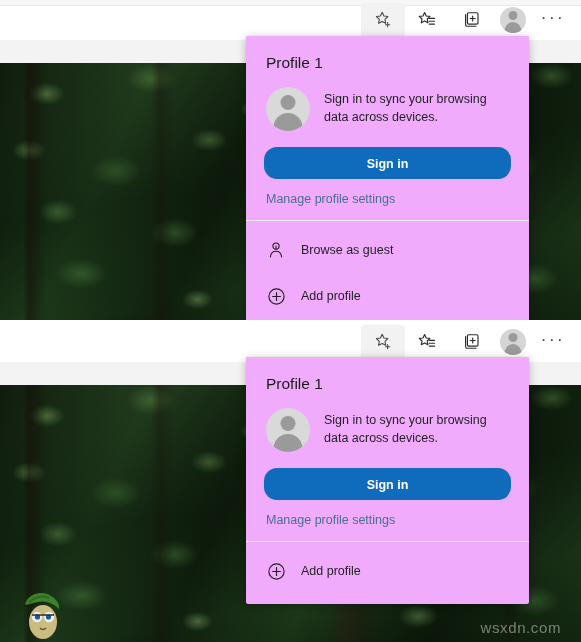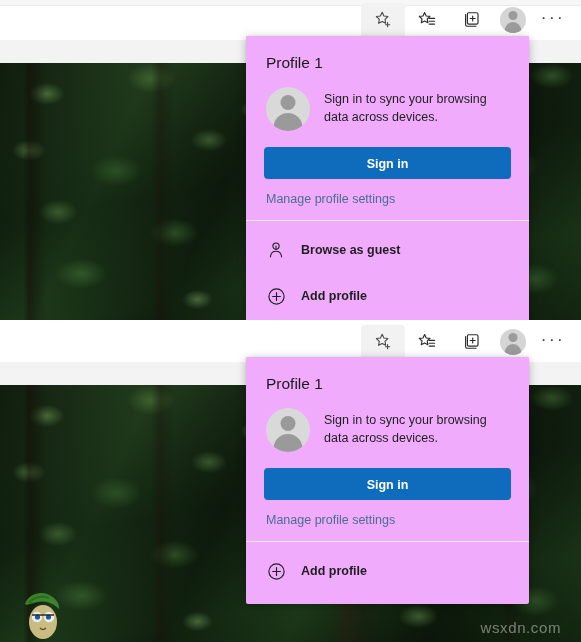--- a/index.html
+++ b/index.html
@@ -253,21 +253,21 @@
     line-height: 32px;
     text-align: center;
     background: #0f6cbd;
     color: #ffffff;
     font-size: 12.5px;
     font-weight: 700;
     border: none;
     width: calc(100% - 36px);
     cursor: pointer;
     font-family: "Liberation Sans", sans-serif;
-    border-radius: 4px;
+    border-radius: 13px;
   }
 
   .manage-link {
     display: block;
     font-size: 12.5px;
     color: #4a6f90;
     padding: 13px 36px 14px 20px;
     text-decoration: none;
     cursor: pointer;
   }
@@ -278,21 +278,20 @@
     margin: 0 0 0 0;
   }
 
   .menu-row {
     display: flex;
     align-items: center;
     gap: 15px;
     padding: 0 20px;
     height: 46px;
     cursor: pointer;
-    font-weight: bold;
   }
   .menu-row .menu-icon {
     flex: 0 0 auto;
     width: 20px; height: 20px;
     display: flex; align-items: center; justify-content: center;
     color: #1f1f1f;
   }
   .menu-row .menu-label {
     font-size: 12.5px;
     color: #1f1f1f;

